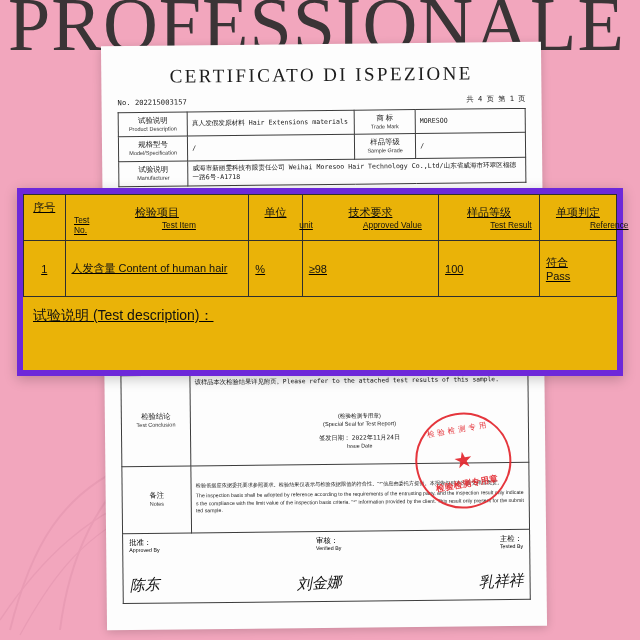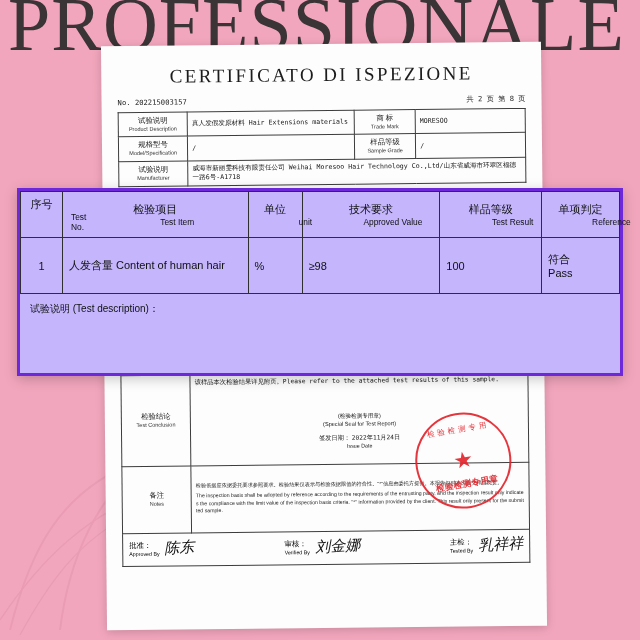--- a/index.html
+++ b/index.html
@@ -132,43 +132,44 @@
     letter-spacing: 3px;
   }
   .sign-row {
     display: flex;
     align-items: flex-end;
     justify-content: space-between;
     border: 1px solid #3d3d3d;
     border-top: none;
     padding: 5px 6px 8px 6px;
   }
-  .sign-cell { display: flex; align-items: flex-end; gap: 5px; }
+  .sign-cell { display: flex; align-items: flex-end; gap: 22px; flex-direction: column; }
   .sign-label { line-height: 1.2; }
   .sign-label .cn { font-size: 7.4px; display:block; }
   .sign-label .en { font-size: 5.3px; display:block; }
   .sign-script {
     font-family: "Liberation Serif", serif;
     font-size: 15px;
     font-style: italic;
     color: #111;
     transform: rotate(-3deg);
   }
   .notes-block { font-size: 5.2px; line-height: 1.5; color: #222; }
   
   #overlay {
     position: absolute;
     left: 17px;
     top: 188px;
     width: 606px;
     height: 188px;
-    background: #c4b5fd;
-    border: 3px solid #6d28d9;
+    background: #eab308;
+    border: 6px solid #6d28d9;
     box-shadow: 0 3px 12px rgba(0,0,0,0.22);
     box-sizing: border-box;
+    text-decoration: underline;
   }
   table.ov {
     width: 100%;
     border-collapse: collapse;
     table-layout: fixed;
   }
   table.ov td {
     border: 1px solid #2f2f2f;
     padding: 5px 6px;
     color: #111;
@@ -176,21 +177,21 @@
   }
   .ov-h .cn { font-size: 11px; display:block; text-align:center; }
   .ov-h .en { font-size: 8.4px; display:block; text-align:center;margin-left:44px; }
   .ov-b { font-size: 11px; }
   .ov-desc {
     padding: 7px 10px 6px 10px;
     font-size: 10.2px;
     line-height: 1.62;
     color: #111;
   }
-  .ov-desc .title { font-size: 10px; }
+  .ov-desc .title { font-size: 14px; }
   .ov-desc ul { margin: 2px 0 0 0; padding-left: 14px; }
   .ov-desc li { margin: 1px 0; list-style: none; position: relative; }
   .ov-desc li:before {
     content: "•";
     position: absolute;
     left: -11px;
     top: -1px;
   }
   .mono { font-family: "DejaVu Sans Mono", monospace; }
 </style>
@@ -205,21 +206,21 @@
   <path d="M20,205 C50,150 80,110 130,85" fill="none" stroke="#d98aa6" stroke-width="1.2"></path>
 </svg>
 
 <div id="sheet">
   <div id="sheet-inner">
 
     <div class="cert-title">CERTIFICATO DI ISPEZIONE</div>
 
     <div class="meta-row">
       <span>No. 202215003157</span>
-      <span>共 2 页 第 8 页</span>
+      <span>共 4 页 第 1 页</span>
     </div>
 
     <table class="doc">
       <colgroup>
         <col style="width:17%">
           <col style="width:41%">
           <col style="width:15%">
           <col style="width:27%">
       </colgroup>
       <tbody>

